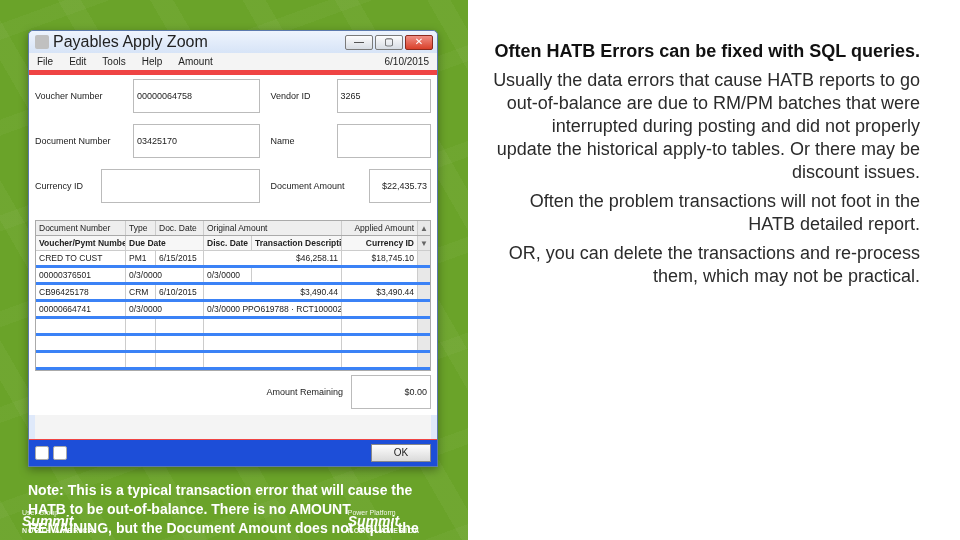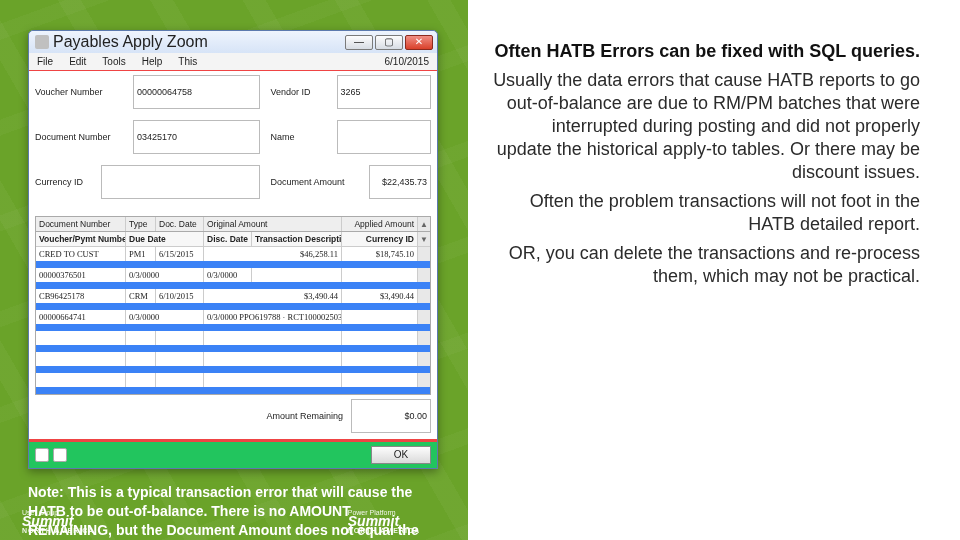--- a/index.html
+++ b/index.html
@@ -50,44 +50,44 @@
     border-radius: 5px 5px 0 0;
     display: flex;
     align-items: center;
     padding: 0 4px 0 6px;
   }
   .titlebar .ico { width:14px;height:14px;background:#c0c0c0;border-radius:2px;margin-right:4px; }
   .titlebar .ttl { flex:1; font-size:16px; color:#222; }
   .winbtns { display:flex; gap:2px; }
   .winbtn { width:28px; height:15px; border:1px solid #7a7a7a; border-radius:2px; display:flex;align-items:center;justify-content:center;font-size:10px;line-height:1;background:linear-gradient(#fdfdfd,#d7dce4);}
   .winbtn.close { background:linear-gradient(#f08f85,#d9402a); color:#fff; border-color:#8b2a1e;}
-  .menubar { display:flex; gap:16px; padding:3px 8px; font-size:10px; background:#f4f4f4; border-bottom:1px solid #ef4444;}
+  .menubar { display:flex; gap:16px; padding:3px 8px; font-size:10px; background:#f4f4f4; border-bottom:5px solid #ef4444;}
   .menubar span:last-child { margin-left:auto; }
 
   .body-area { background:#fff; padding:4px 6px 6px 6px; }
   .form-grid { display:grid; grid-template-columns: 1.4fr 1fr; column-gap:6px; row-gap:1px; font-size:9px;gap:11px; }
   .frow { display:flex; align-items:center; gap:6px; }
   .flabel { width:92px; color:#222; }
   .fval { border:1px solid #bbb; height:14px; padding:16px 3px; flex:1; background:#fff; display:flex; align-items:center; }
 
   .inner-grid { margin-top:6px; border:1px solid #aaa; }
   .igr-head, .igr-row { display:flex; font-size:8.5px; }
   .igr-head { background:#eee; border-bottom:1px solid #aaa; }
   .igr-head2 { background:#f7f7f7; border-bottom:1px solid #ccc;font-weight:bold; }
   .igc { border-right:1px solid #ccc; padding:1px 3px; overflow:hidden; white-space:nowrap; height:14px; display:flex; align-items:center;}
   .igc:last-child { border-right:none; }
   .c0{width:90px}.c1{width:30px}.c2{width:48px}.c3{flex:1}.c4{width:76px;justify-content:flex-end}
   .c1b{width:78px}.cscroll{width:12px;background:#e8e8e8;justify-content:center;color:#666;font-size:8px}
-  .igr-row { border-bottom:7px solid #3b82f6;font-family:Liberation Serif, serif; }
+  .igr-row { border-bottom:3px solid #3b82f6; }
   .igr-row.empty .igc { color:transparent; }
 
   .amt-rem { display:flex; justify-content:flex-end; align-items:center; gap:8px; font-size:9px; margin-top:4px; }
   .amt-rem .fval { width:80px; flex:0 0 auto; text-align:right; justify-content:flex-end;}
 
-  .footer { display:flex; align-items:center; padding:4px 6px; border-top:3px solid #ef4444; background:#22c55e; }
+  .footer { display:flex; align-items:center; padding:4px 6px; border-top:1px solid #ef4444; background:#1d4ed8;margin-top:24px; }
   .fic { width:14px;height:14px;border:1px solid #aaa;border-radius:2px;margin-right:4px;background:#fff;}
   .okbtn { margin-left:auto; width:60px; height:18px; border:1px solid #888; background:linear-gradient(#fdfdfd,#dadada); font-size:10px; text-align:center; line-height:16px;}
 
   .note {
     position: relative;
     margin-top: 14px;
     color: #fff;
     font-size: 14px;
     font-weight: 700;
     line-height: 1.35;
@@ -117,21 +117,21 @@
         <div class="winbtn">—</div>
         <div class="winbtn">▢</div>
         <div class="winbtn close">✕</div>
       </div>
     </div>
     <div class="menubar">
       <span>File</span>
       <span>Edit</span>
       <span>Tools</span>
       <span>Help</span>
-      <span>This</span>
+      <span>Amount</span>
       <span>6/10/2015</span>
     </div>
     <div class="body-area">
       <div class="form-grid">
         <div class="frow">
             <div class="flabel">Voucher Number</div>
             <div class="fval">00000064758</div>
           </div>
         <div class="frow">
             <div class="flabel" style="width:60px">Vendor ID</div>

